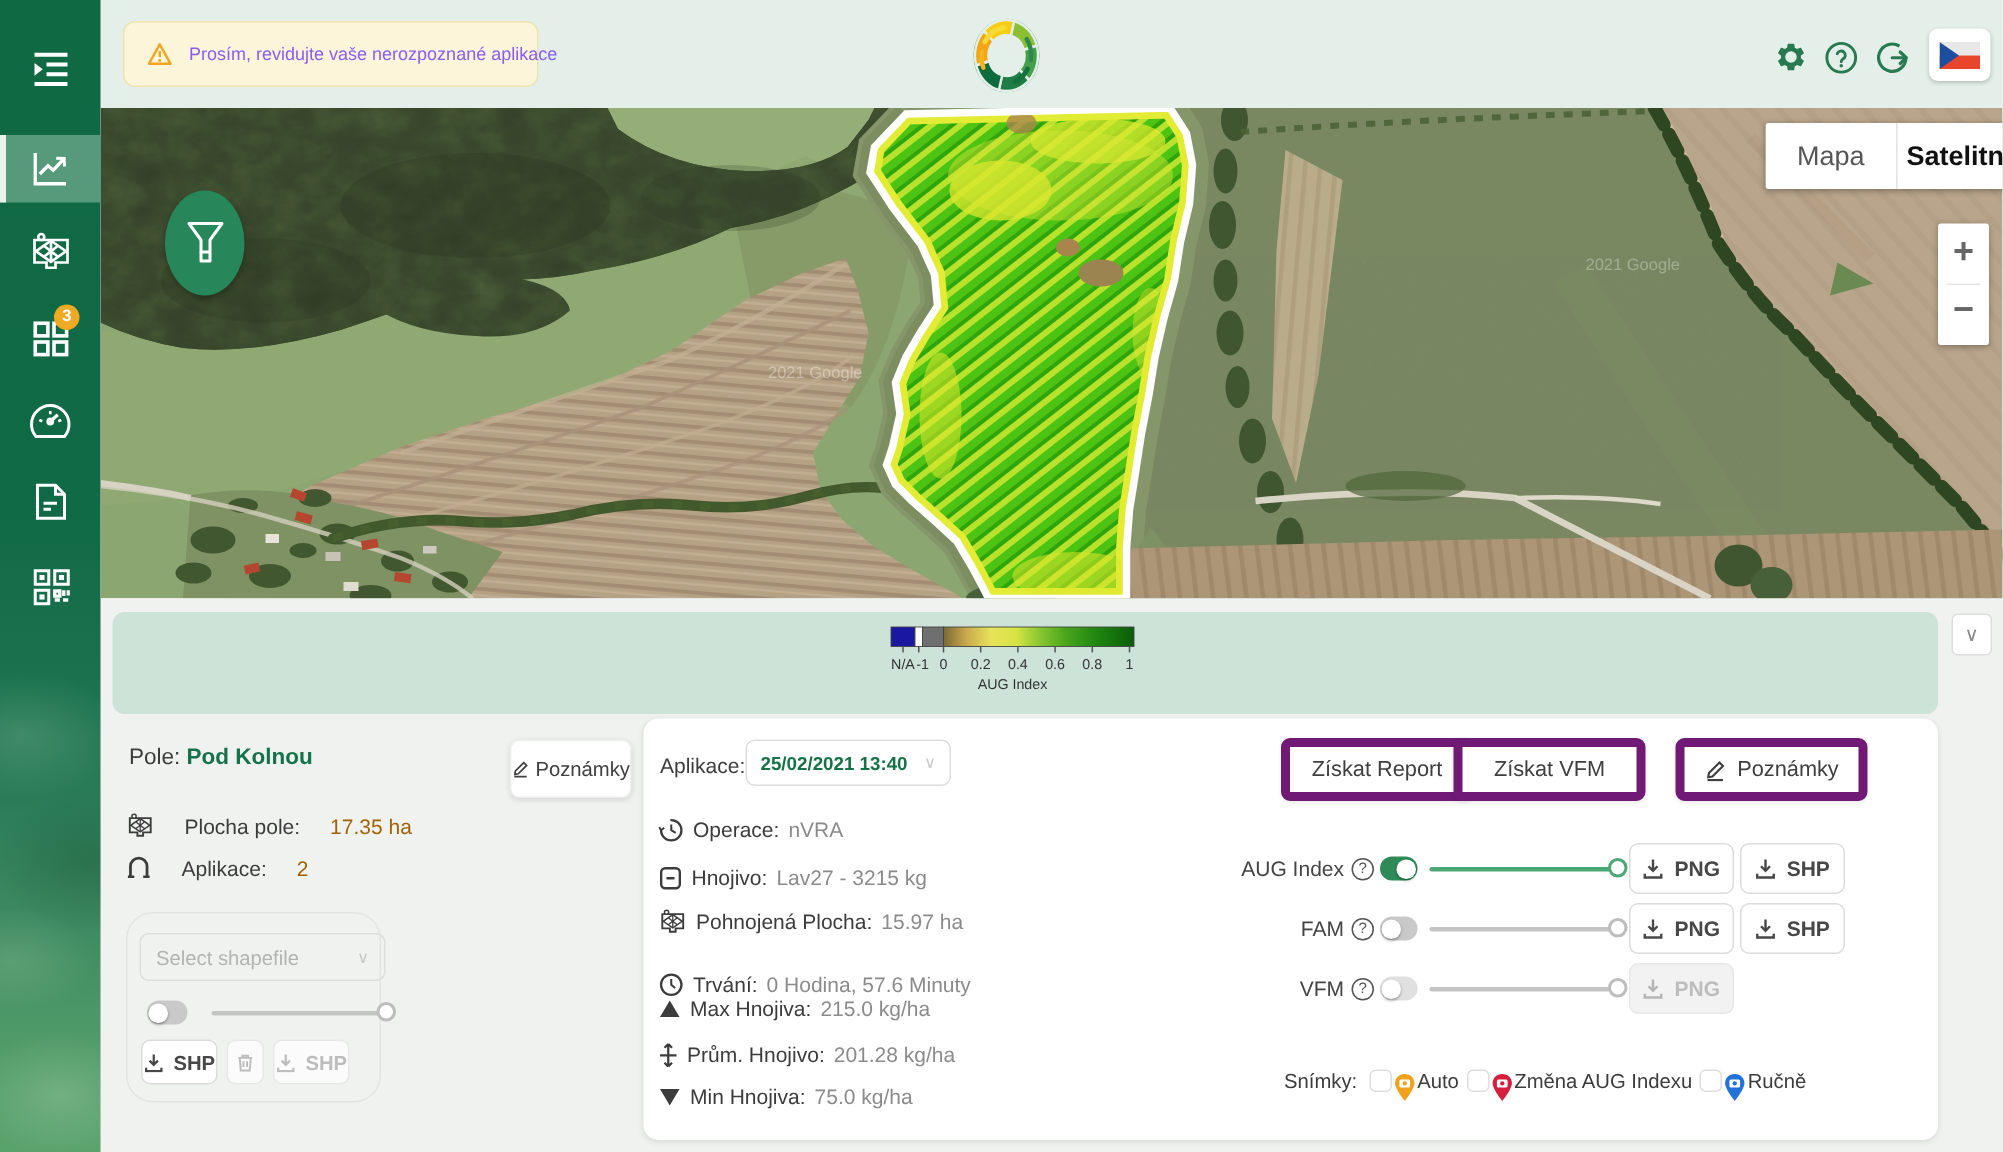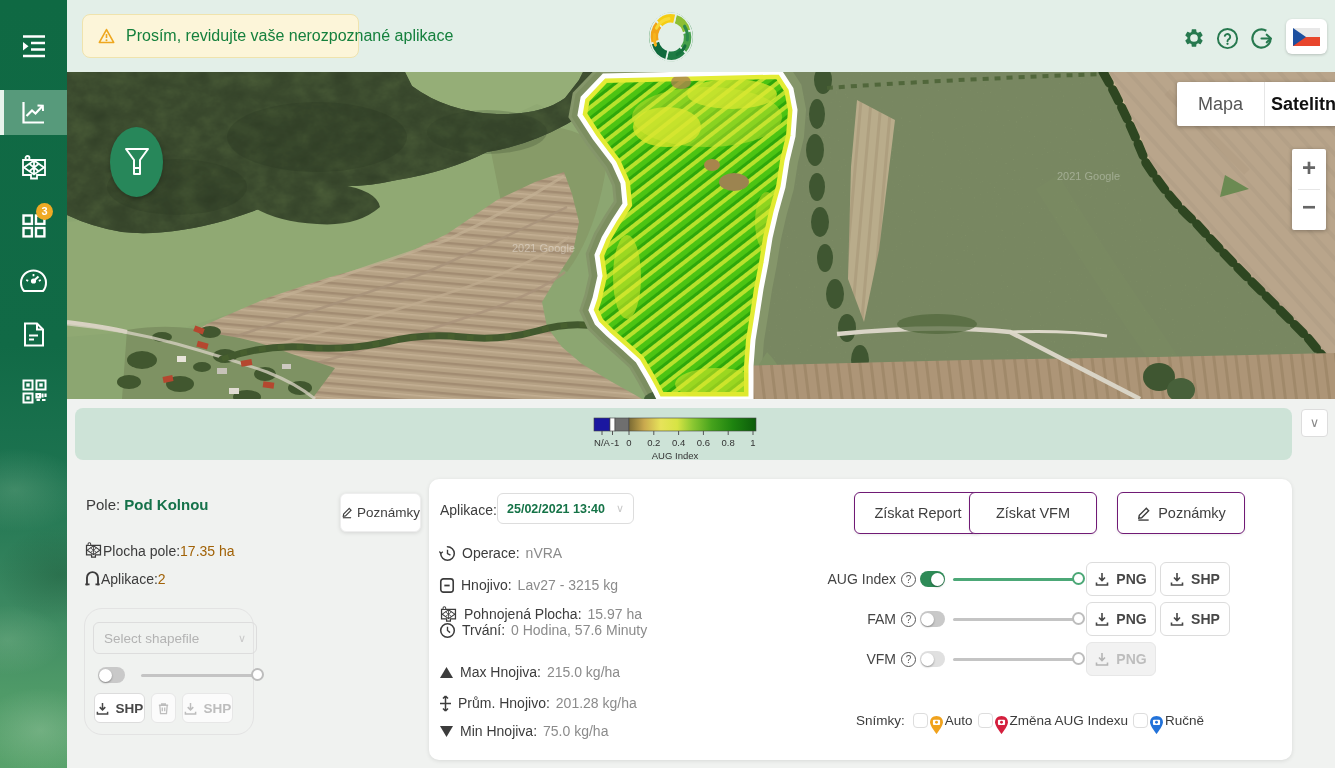--- a/index.html
+++ b/index.html
@@ -14,63 +14,63 @@
  linear-gradient(180deg,#0f6943 0%,#116a46 45%,#1d7350 62%,#3a8760 78%,#4f9a68 90%,#58a26b 100%);z-index:30}
 .sicon{position:absolute;left:0;width:67px;display:flex;justify-content:center}
 .stile{position:absolute;left:0;top:90px;width:67px;height:45px;background:#579a7b;border-left:4px solid #e8f3ec}
 .badge{position:absolute;left:36px;top:203px;width:17px;height:17px;background:#efaa24;border-radius:50%;
  color:#fff;font-size:11px;font-weight:bold;text-align:center;line-height:17px;z-index:2}
 
 .topbar{position:absolute;left:67px;top:0;width:1268px;height:72px;background:#e3efe8;z-index:20}
 .alert{position:absolute;left:15px;top:14px;width:277px;height:44px;background:#fcf5d9;border:1px solid #efe3ad;
  border-radius:8px;display:flex;align-items:center;padding-left:15px;gap:11px}
 .alert svg{flex:none}
-.alert span{font-size:16px;color:#15803d;white-space:nowrap}
+.alert span{font-size:12px;color:#8b5cf6;white-space:nowrap}
 .logo{position:absolute;left:581px;top:11px}
 .tico{position:absolute;top:27px}
 .flagbtn{position:absolute;left:1219px;top:19px;width:41px;height:35px;background:#fff;border-radius:6px;
  box-shadow:0 1px 3px rgba(0,0,0,.2);display:flex;align-items:center;justify-content:center}
 
 .map{position:absolute;left:67px;top:72px;width:1268px;height:327px;overflow:hidden}
 .filterbtn{position:absolute;left:43px;top:55px;width:53px;height:70px;background:#27875a;border-radius:50%;
  display:flex;align-items:center;justify-content:center;box-shadow:0 2px 5px rgba(0,0,0,.3)}
 .maptoggle{position:absolute;left:1110px;top:10px;height:44px;display:flex;box-shadow:0 1px 4px rgba(0,0,0,.3);border-radius:2px;overflow:hidden}
 .maptoggle div{background:#fff;display:flex;align-items:center;justify-content:center;font-size:18px}
 .mt1{width:88px;color:#565656;border-right:1px solid #e6e6e6}
 .mt2{width:82px;color:#111;font-weight:bold}
 .zoomctl{position:absolute;left:1225px;top:77px;width:34px;height:81px;background:#fff;border-radius:2px;
  box-shadow:0 1px 4px rgba(0,0,0,.3);display:flex;flex-direction:column;align-items:center}
 .zoomctl div{width:34px;height:40px;color:#666;font-size:24px;font-weight:bold;text-align:center;line-height:38px}
 .zdiv{height:1px!important;width:22px!important;background:#e6e6e6}
 
 .bottom{position:absolute;left:67px;top:399px;width:1268px;height:369px;background:#f0f2f0}
-.legendbar{position:absolute;left:8px;top:9px;width:1217px;height:52px;background:#cde3d7;border-radius:8px}
+.legendbar{position:absolute;left:8px;top:9px;width:1217px;height:68px;background:#cde3d7;border-radius:8px}
 .collapse{position:absolute;left:1234px;top:10px;width:27px;height:28px;background:#fff;border:1px solid #ddd;border-radius:4px;
  color:#8a8a8a;text-align:center;line-height:26px;font-size:13px}
 
 .poletitle{position:absolute;left:19px;top:97px;font-size:15px;color:#3c3c3c}
 .poletitle b{color:#15724a;font-weight:bold}
-.lrow{position:absolute;left:17px;display:flex;align-items:center;gap:0;font-size:14px;color:#3c3c3c;white-space:nowrap}
+.lrow{position:absolute;left:17px;display:flex;align-items:center;gap:20px;font-size:14px;color:#3c3c3c;white-space:nowrap}
 .lrow .val{color:#a16207}
 .shapebox{position:absolute;left:17px;top:209px;width:170px;height:127px;border:1px solid #e3e3e3;border-radius:18px}
 .select{position:absolute;left:8px;top:13px;width:164px;height:32px;border:1px solid #ddd;border-radius:6px;
  font-size:13.5px;color:#b3b3b3;display:flex;align-items:center;padding:0 10px;justify-content:space-between}
 .btn{background:#fff;border:1px solid #dcdcdc;border-radius:6px;color:#474747;font-weight:bold;
  display:inline-flex;align-items:center;justify-content:center;gap:7px}
 .btn.dis{color:#bdbdbd;border-color:#e7e7e7;background:#fbfbfb}
 .pozbtn{position:absolute;left:273px;top:94px;width:81px;height:39px;font-size:13.5px;font-weight:normal;color:#3f3f3f;box-shadow:0 1px 4px rgba(0,0,0,.12);border:1px solid #eee;gap:4px}
 
 .card{position:absolute;left:362px;top:80px;width:863px;height:281px;background:#fff;border-radius:10px;box-shadow:0 1px 4px rgba(0,0,0,.10)}
 .apl{position:absolute;left:11px;top:23px;font-size:14px;color:#3c3c3c}
 .datesel{position:absolute;left:68px;top:14px;width:137px;height:31px;border:1px solid #ddd;border-radius:6px;
  display:flex;align-items:center;justify-content:space-between;padding:0 9px}
 .datesel b{color:#157347;font-size:12.5px}
 .crow{position:absolute;left:10px;display:flex;align-items:center;gap:6px;font-size:14px;color:#3c3c3c;height:20px;white-space:nowrap}
 .crow .val{color:#8b8b8b}
-.bigbtn{position:absolute;top:13px;height:42px;font-size:14.5px;font-weight:normal;color:#3f3f3f;border:1px solid #701a75;box-shadow:0 1px 3px rgba(0,0,0,.08)}
+.bigbtn{position:absolute;top:13px;height:42px;font-size:14.5px;font-weight:normal;color:#3f3f3f;border:6px solid #701a75;box-shadow:0 1px 3px rgba(0,0,0,.08)}
 .trow{position:absolute;display:flex;align-items:center}
 .tlabel{font-size:14px;color:#444;text-align:right;white-space:nowrap}
 .qm{width:15px;height:15px;border:1.5px solid #555;border-radius:50%;color:#555;font-size:10px;text-align:center;line-height:13px;margin-left:5px;flex:none}
 .switch{width:25px;height:16px;border-radius:8px;position:relative;margin-left:4px;flex:none}
 .knob{position:absolute;top:1.5px;width:13px;height:13px;background:#fff;border-radius:50%;box-shadow:0 1px 2px rgba(0,0,0,.35)}
 .slider{position:relative;height:14px;margin-left:8px;flex:none}
 .sline{position:absolute;top:6px;left:0;height:2.5px;border-radius:2px}
 .sthumb{position:absolute;top:0;width:13px;height:13px;border-radius:50%;background:#fff}
 .dlbtn{height:34px;width:70px;font-size:14px;position:absolute;top:-17px}
 .chk{width:15px;height:15px;border:1.5px solid #ddd;border-radius:4px;background:#fff;flex:none}
@@ -481,21 +481,21 @@
     <div class="crow" style="top:125px">
       <svg width="19" height="19" viewBox="0 0 30 30" fill="none" stroke="#3c3c3c" stroke-width="2">
           <path d="M4 7 H26 V22 H18 v3.5 h-6 V22 H4 Z"></path>
           <path d="M15 7.5 L25 14.5 L15 21.5 L5 14.5 Z" stroke-width="1.6"></path>
           <path d="M10.5 11 L19.5 18 M19.5 11 L10.5 18 M15 7.5 V21.5" stroke-width="1.3"></path>
           <circle cx="8.5" cy="5" r="2.2" fill="#fff" stroke-width="1.6"></circle>
         </svg>
       <span>Pohnojená Plocha:</span>
         <span class="val">15.97 ha</span>
     </div>
-    <div class="crow" style="top:141px">
+    <div class="crow" style="top:167px">
       <svg width="17" height="17" viewBox="0 0 20 20" fill="none" stroke="#3c3c3c" stroke-width="1.8">
           <circle cx="10" cy="10" r="8"></circle>
           <path d="M10 5.5 V10 l3 2.5" stroke-width="1.6"></path>
         </svg>
       <span>Trvání:</span>
         <span class="val">0 Hodina, 57.6 Minuty</span>
     </div>
     <div class="crow" style="top:183px">
       <svg width="15" height="13" viewBox="0 0 15 13">
           <path d="M7.5 1 L14 12 H1 Z" fill="#3c3c3c"></path>

